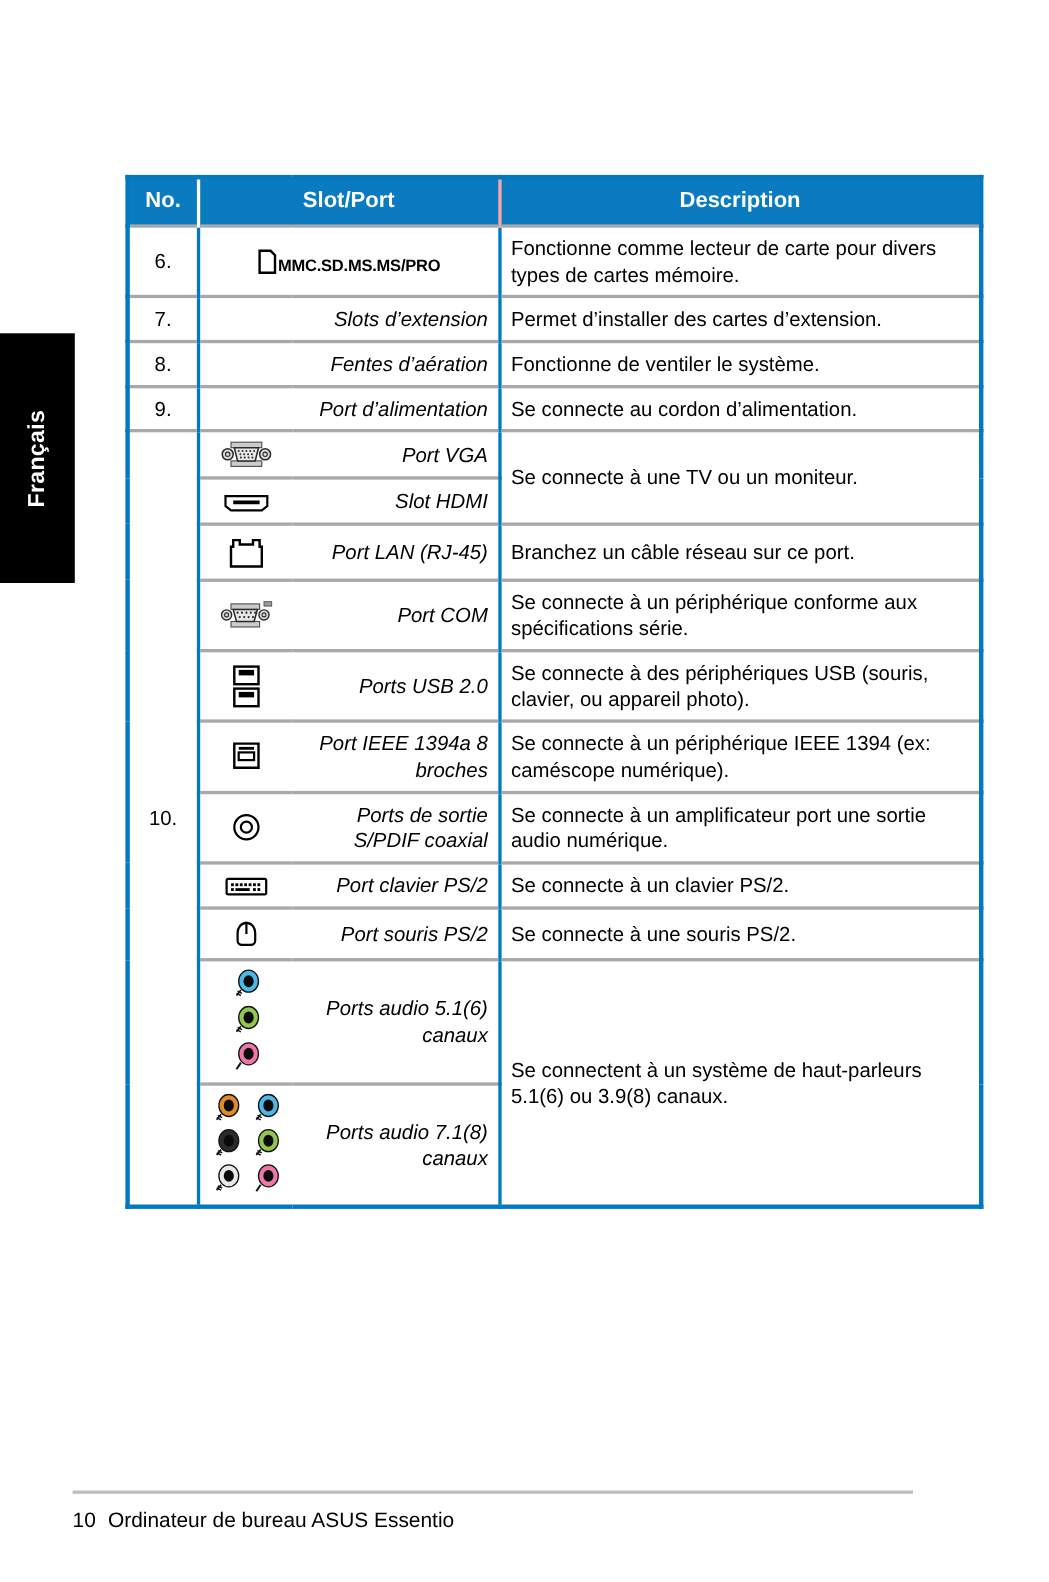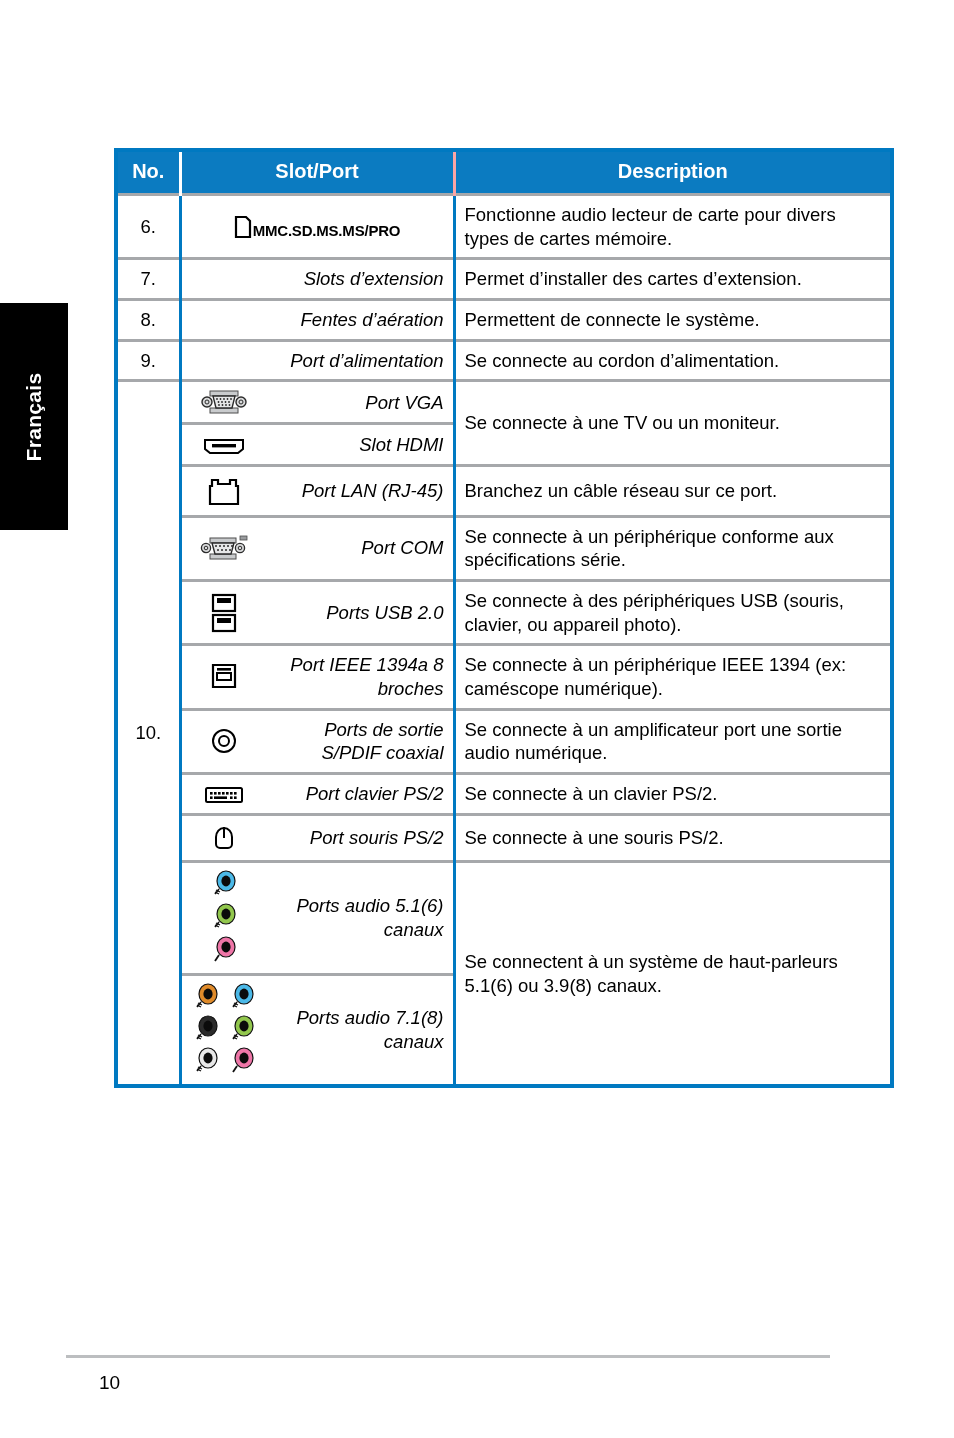--- a/index.html
+++ b/index.html
@@ -34,21 +34,21 @@
     white-space: nowrap;
     font-size: 21px;
     font-weight: bold;
     letter-spacing: 0.3px;
   }
 
   
   #port-table {
     position: absolute;
     left: 114px;
-    top: 148px;
+    top: 159px;
     width: 776px;
     border-collapse: collapse;
     table-layout: fixed;
     border: 4px solid #0079c1;
   }
   #port-table col.c-no    { width: 64px; }
   #port-table col.c-icon  { width: 86px; }
   #port-table col.c-label { width: 188px; }
   #port-table col.c-desc  { width: 438px; }
 
@@ -112,21 +112,20 @@
     height: 3px;
     background: #bcbec0;
     width: 764px;
   }
   #footer .foot-line {
     margin-top: 14px;
     font-size: 19px;
     display: flex;
     gap: 11px;
     align-items: baseline;
-    margin-left: 33px;
   }
 
   
   .icn { display: inline-block; vertical-align: middle; line-height: 0; }
 
   .mmc-wrap {
     display: flex;
     align-items: flex-end;
     justify-content: center;
     gap: 1px;
@@ -177,33 +176,33 @@
       <td class="slot-cell" colspan="2">
         <div class="mmc-wrap">
           <span class="icn">
             <svg width="18" height="24" viewBox="0 0 18 24" aria-hidden="true">
               <path d="M2 2 H12 L16 6 V22 H2 Z" fill="none" stroke="#000" stroke-width="2.2"></path>
             </svg>
           </span>
           <span class="mmc-text">MMC.SD.MS.MS/PRO</span>
         </div>
       </td>
-      <td class="desc-cell">Fonctionne audio lecteur de carte pour divers types de cartes mémoire.</td>
+      <td class="desc-cell">Fonctionne comme lecteur de carte pour divers types de cartes mémoire.</td>
     </tr>
 
     <tr>
       <td class="no-cell">7.</td>
       <td class="label-cell" colspan="2">Slots d’extension</td>
       <td class="desc-cell">Permet d’installer des cartes d’extension.</td>
     </tr>
 
     <tr>
       <td class="no-cell">8.</td>
       <td class="label-cell" colspan="2">Fentes d’aération</td>
-      <td class="desc-cell">Permettent de connecte le système.</td>
+      <td class="desc-cell">Fonctionne de ventiler le système.</td>
     </tr>
 
     <tr>
       <td class="no-cell">9.</td>
       <td class="label-cell" colspan="2">Port d’alimentation</td>
       <td class="desc-cell">Se connecte au cordon d’alimentation.</td>
     </tr>
 
     <tr>
       <td class="no-cell" rowspan="11">10.</td>
@@ -460,14 +459,15 @@
       <td class="label-cell">Ports audio 7.1(8) canaux</td>
     </tr>
 
   </tbody>
 </table>
 
 <div id="footer">
   <div class="rule"></div>
   <div class="foot-line">
     <span>10</span>
+    <span>Ordinateur de bureau ASUS Essentio</span>
   </div>
 </div>
 
 </body></html>

